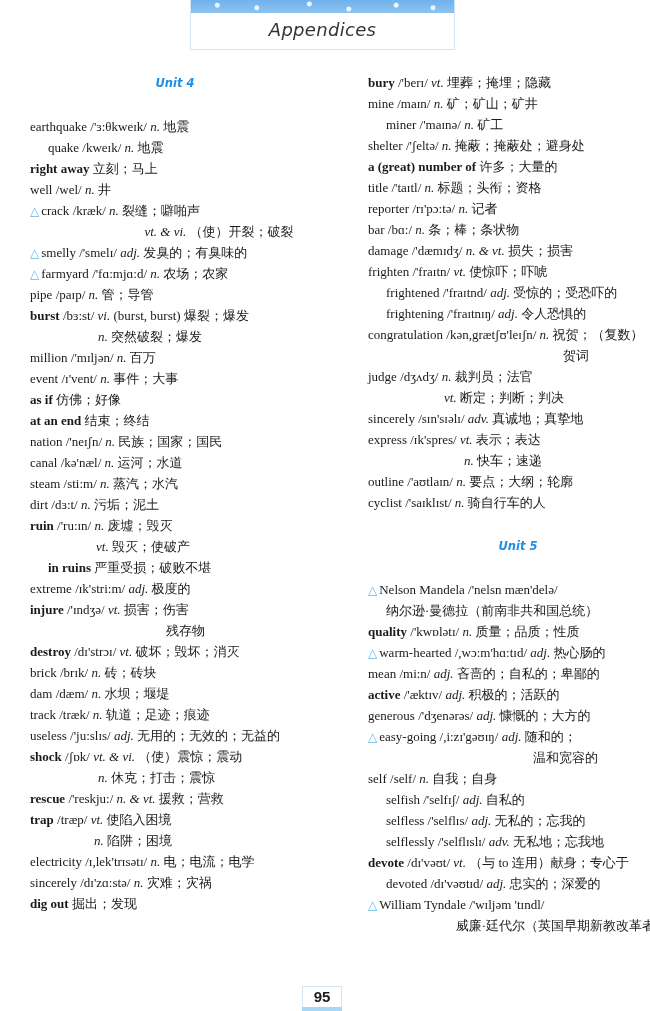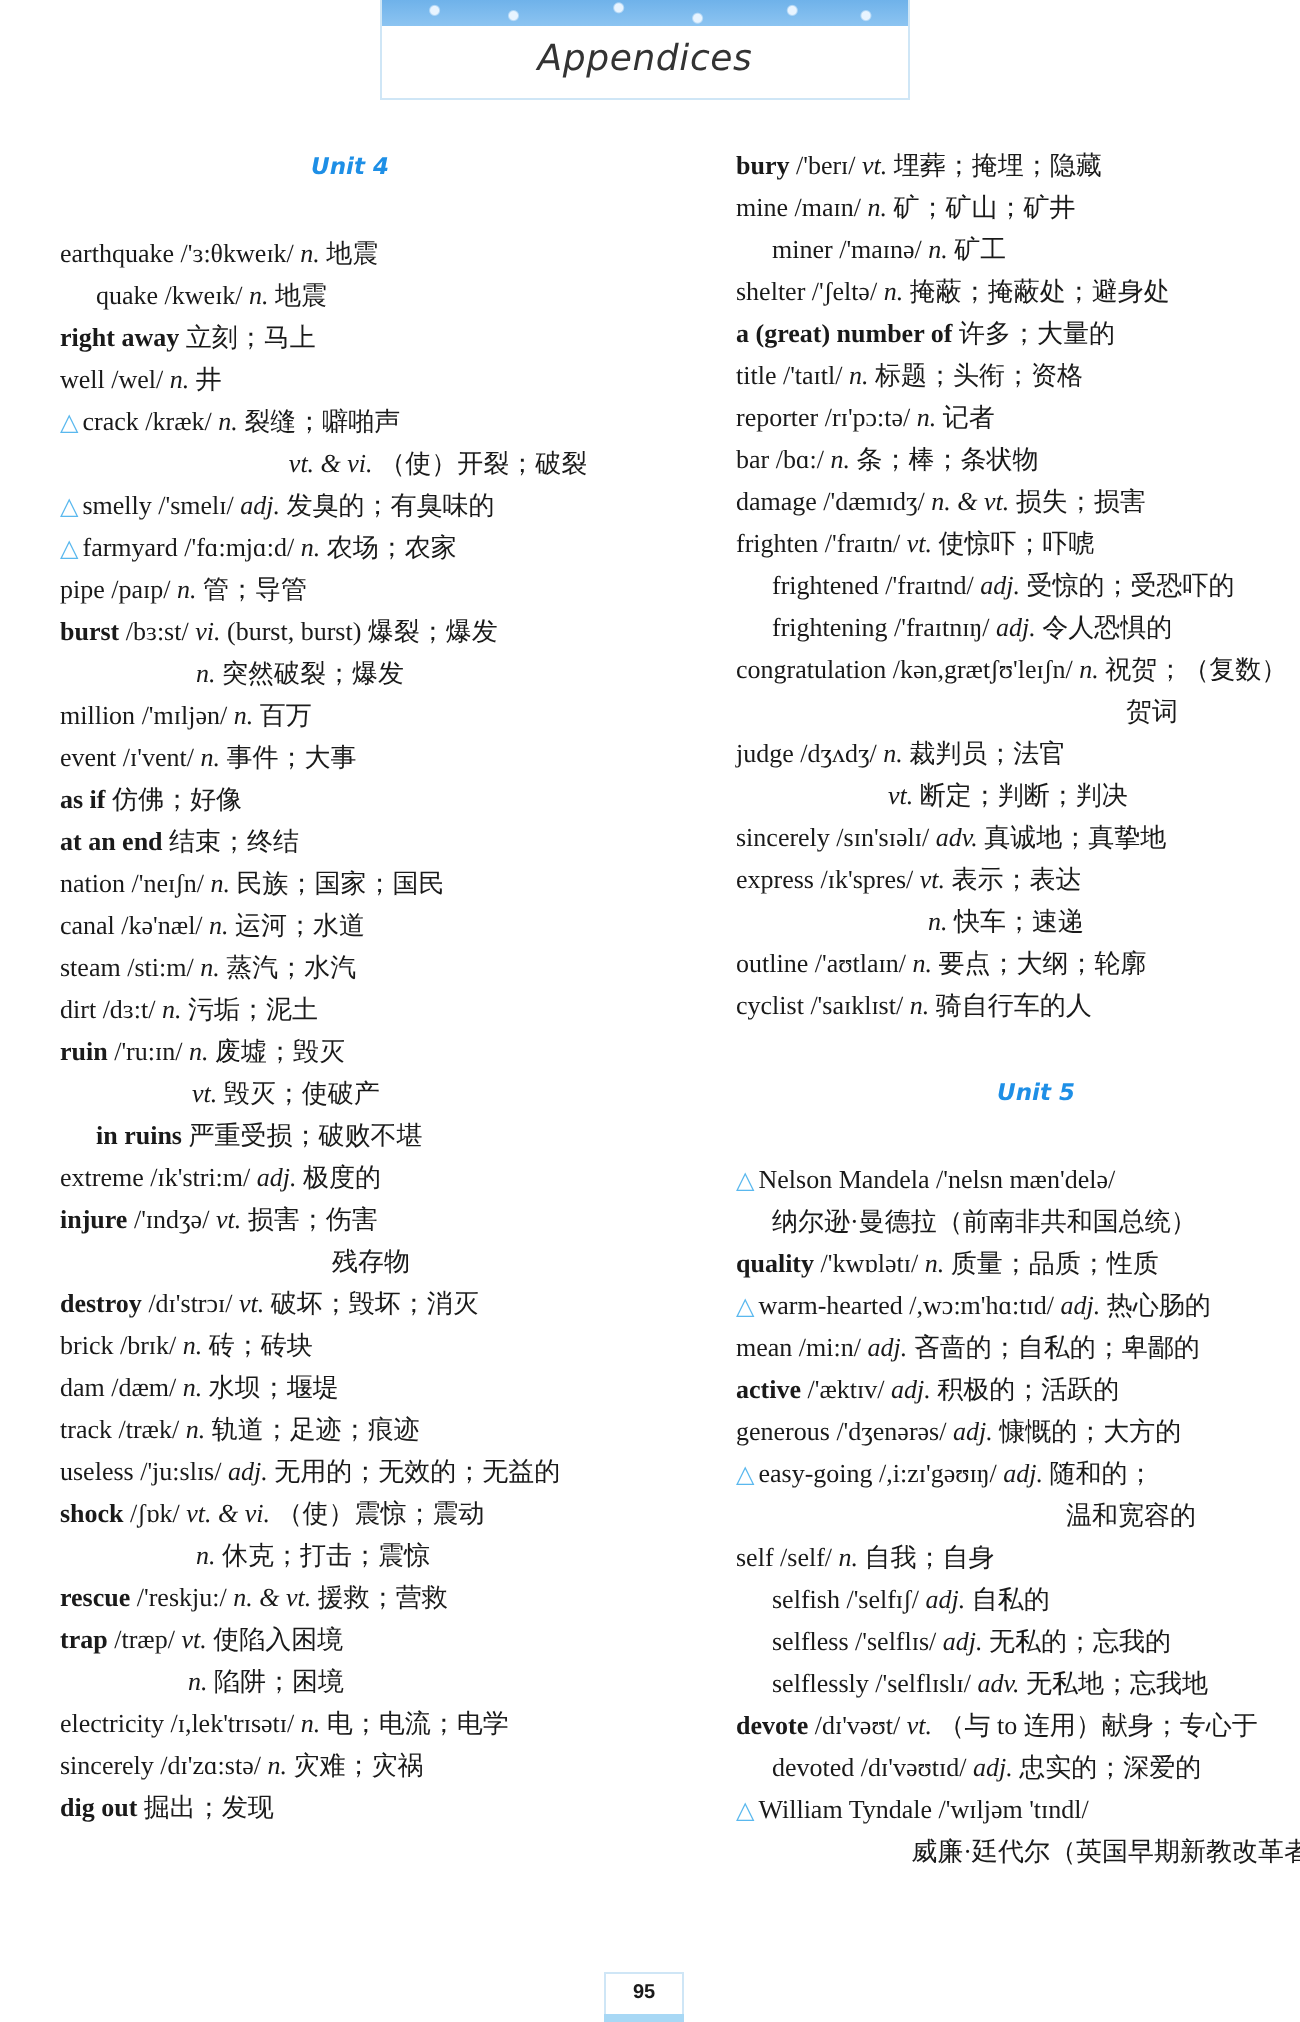--- a/index.html
+++ b/index.html
@@ -40,21 +40,21 @@
   .entry.cont { text-align: left; }
   .hw { }
   .hw.bold { font-weight: bold; }
   .pos { font-style: italic; }
   .tri { color: #5ab8ee; font-family: "DejaVu Sans", sans-serif; font-size: 12px; margin-right: 2px; }
   .pron { }
   .page-num {
     position: absolute; left: 302px; top: 986px; width: 40px; height: 25px;
     border: 1px solid #cfe6f6; border-bottom: none; box-sizing: border-box;
     text-align: center; font-family: "Liberation Sans", sans-serif; font-weight: bold;
-    font-size: 10px; line-height: 20px; background: #fff;
+    font-size: 15px; line-height: 20px; background: #fff;
   }
   .page-num::after {
     content: ""; position: absolute; left: -1px; right: -1px; bottom: 0; height: 4px; background: #a8d8f5;
   }
 </style>
 </head>
 <body>
 
 <div class="header">
   <div class="header-band"></div>

